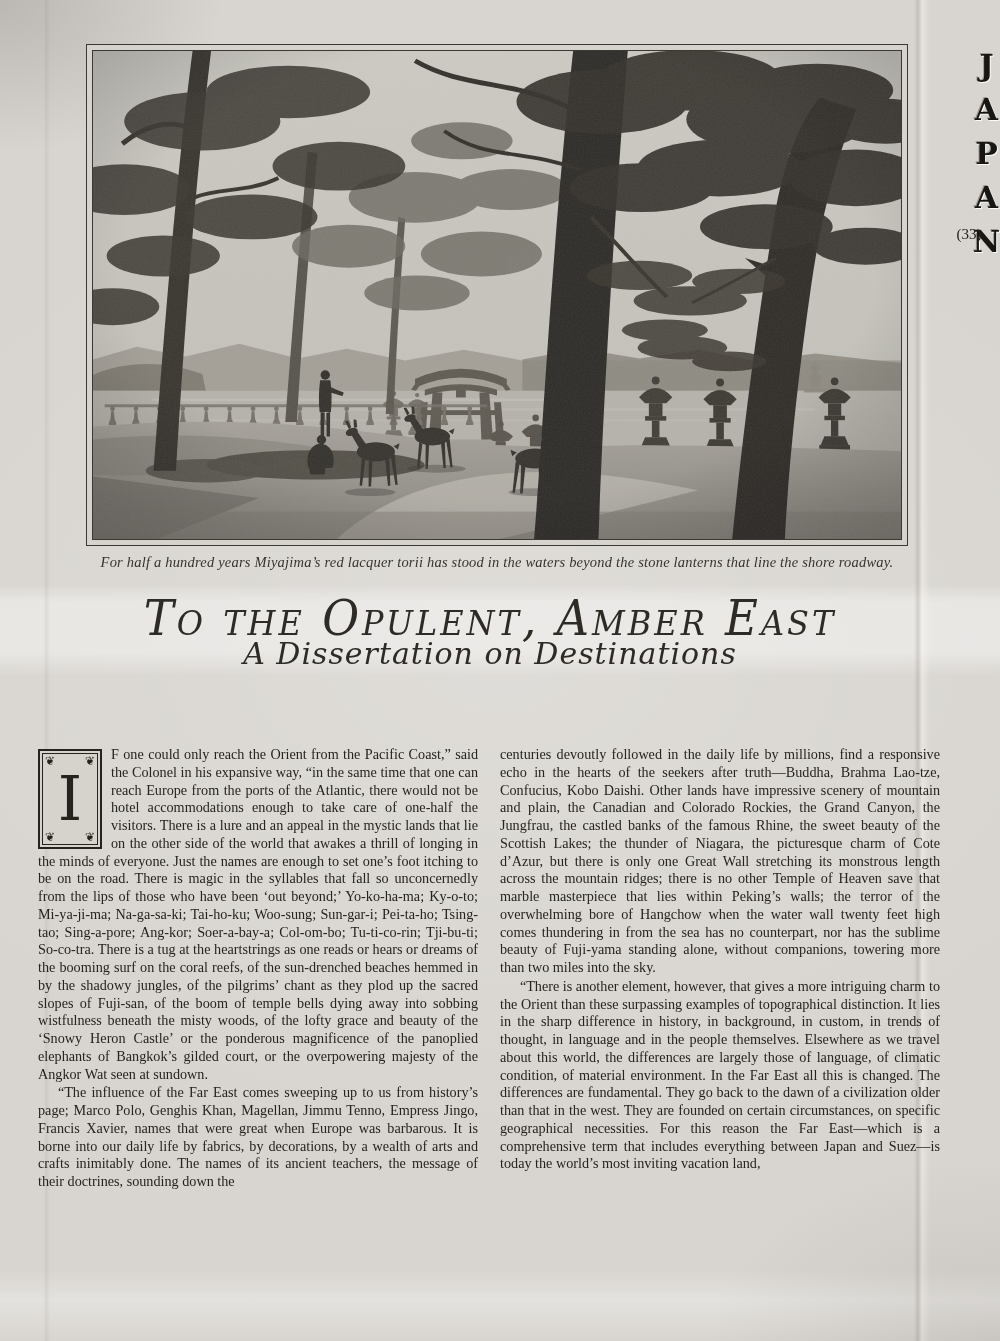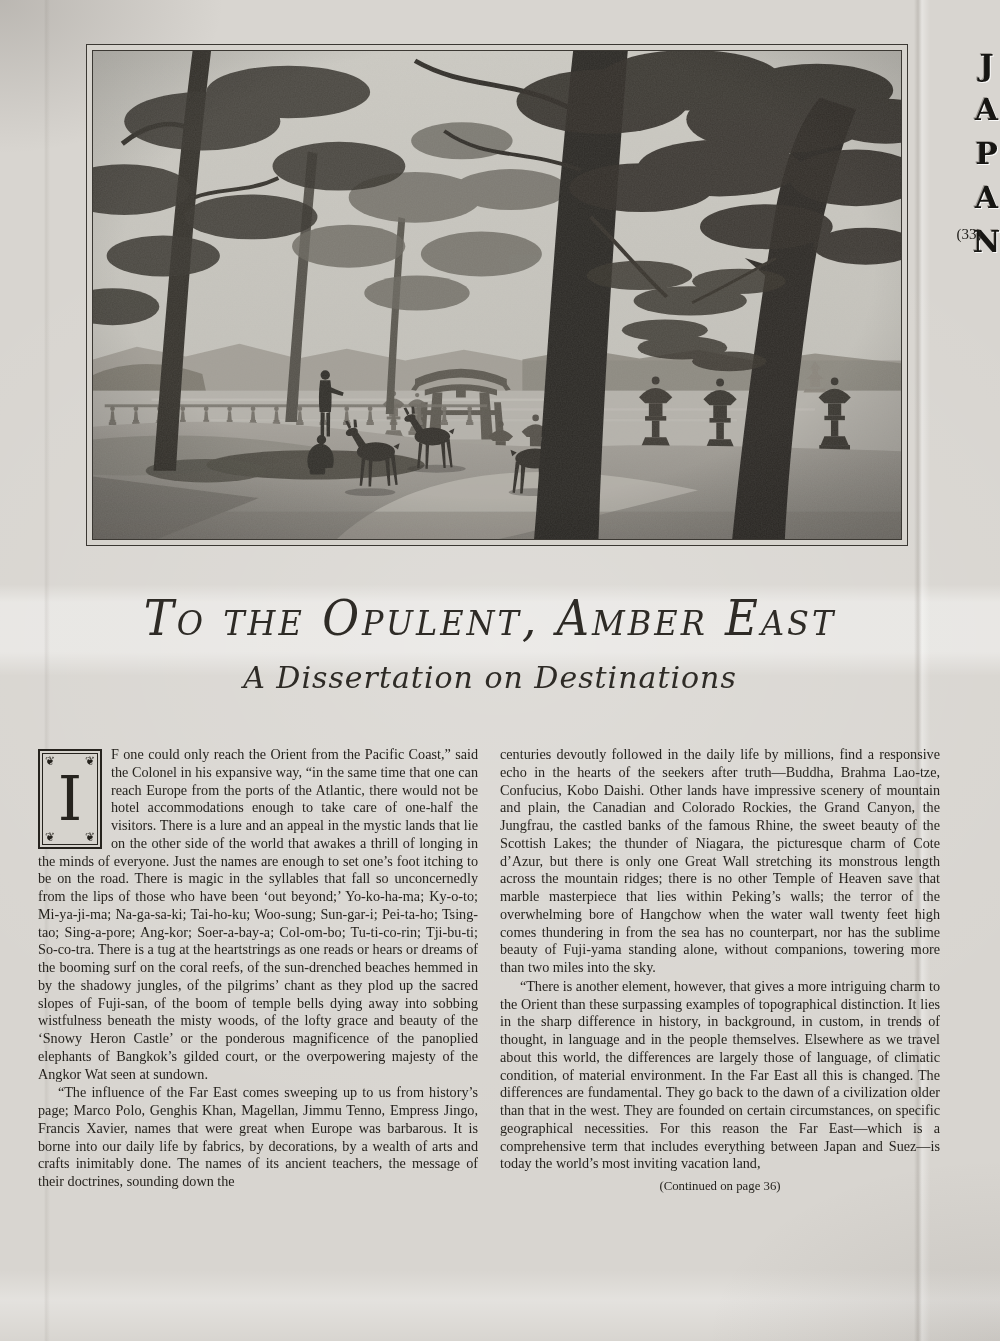--- a/index.html
+++ b/index.html
@@ -19,21 +19,21 @@
   .photo-frame{position:absolute;left:86px;top:44px;width:822px;height:502px;
     border:1px solid #3b3833;background:#d6d3cd;padding:5px;box-sizing:border-box;}
   .photo-inner{width:100%;height:100%;border:1px solid #3b3833;box-sizing:border-box;
     overflow:hidden;background:#c7c5bf;}
   .photo-inner svg{display:block;width:100%;height:100%;}
   .caption{position:absolute;left:86px;top:554px;width:822px;text-align:center;
     font-style:italic;font-size:14.5px;color:#36332d;letter-spacing:0.2px;}
   .title{position:absolute;left:40px;top:592px;width:900px;text-align:center;
     font-family:"DejaVu Serif", serif;font-style:italic;font-variant:small-caps;
     font-weight:400;font-size:45px;letter-spacing:3px;color:#2e2b26;transform:scaleY(1.06);}
-  .subtitle{position:absolute;left:40px;top:660px;width:900px;text-align:center;
+  .subtitle{position:absolute;left:40px;top:636px;width:900px;text-align:center;
     font-family:"DejaVu Serif", serif;font-style:italic;font-size:30px;color:#2e2b26;letter-spacing:1px;}
   .byline{position:absolute;left:40px;top:708px;width:900px;text-align:center;
     font-family:"DejaVu Serif", serif;font-style:italic;font-size:19px;color:#302d28;}
   .columns{position:absolute;left:38px;top:746px;width:902px;display:flex;gap:22px;}
   .col{width:440px;font-size:14.2px;line-height:1.25;text-align:justify;color:#26231e;}
   .col p{margin:0 0 1px 0;}
   .col p.indent{text-indent:1.4em;}
   .dropcap{float:left;width:60px;height:96px;margin:3px 9px 2px 0;position:relative;
     border:2px solid #26231e;background:#d6d3cd;display:flex;align-items:center;justify-content:center;}
   .dropcap::after{content:"";position:absolute;inset:2px;border:1px solid #26231e;pointer-events:none;}
@@ -276,40 +276,40 @@
               <ellipse cx="652" cy="318" rx="38" ry="10"></ellipse>
           </g>
         </g>
 
         <rect width="828" height="500" fill="url(#vig)"></rect>
         <rect width="828" height="500" filter="url(#grain)" opacity="0.5"></rect>
       </svg>
     </div>
   </div>
 
+  <div class="caption">For half a hundred years Miyajima’s red lacquer torii has stood in the waters beyond the stone lanterns that line the shore roadway.</div>
 
   <div class="title">To the Opulent, Amber East</div>
   <div class="subtitle">A Dissertation on Destinations</div>
 
   <div class="columns">
     <div class="col">
       <p>
         <span class="dropcap">
           <span class="orn tl">❦</span>
           <span class="orn tr">❦</span>
           <span class="orn bl">❦</span>
           <span class="orn br">❦</span>
           <span class="letter">I</span>
         </span><span>F one could only reach the Orient from the Pacific Coast,” said the Colonel in his expansive way, “in the same time that one can reach Europe from the ports of the Atlantic, there would not be hotel accommodations enough to take care of one-half the visitors.  There is a lure and an appeal in the mystic lands that lie on the other side of the world that awakes a thrill of longing in the minds of everyone.  Just the names are enough to set one’s foot itching to be on the road.  There is magic in the syllables that fall so unconcernedly from the lips of those who have been ‘out beyond;’ Yo-ko-ha-ma; Ky-o-to; Mi-ya-ji-ma; Na-ga-sa-ki; Tai-ho-ku; Woo-sung; Sun-gar-i; Pei-ta-ho; Tsing-tao; Sing-a-pore; Ang-kor; Soer-a-bay-a; Col-om-bo; Tu-ti-co-rin; Tji-bu-ti; So-co-tra.  There is a tug at the heartstrings as one reads or hears or dreams of the booming surf on the coral reefs, of the sun-drenched beaches hemmed in by the shadowy jungles, of the pilgrims’ chant as they plod up the sacred slopes of Fuji-san, of the boom of temple bells dying away into sobbing wistfulness beneath the misty woods, of the lofty grace and beauty of the ‘Snowy Heron Castle’ or the ponderous magnificence of the panoplied elephants of Bangkok’s gilded court, or the overpowering majesty of the Angkor Wat seen at sundown.</span>
       </p>
       <p class="indent">“The influence of the Far East comes sweeping up to us from history’s page; Marco Polo, Genghis Khan, Magellan, Jimmu Tenno, Empress Jingo, Francis Xavier, names that were great when Europe was barbarous.  It is borne into our daily life by fabrics, by decorations, by a wealth of arts and crafts inimitably done.  The names of its ancient teachers, the message of their doctrines, sounding down the</p>
     </div>
     <div class="col">
       <p>centuries devoutly followed in the daily life by millions, find a responsive echo in the hearts of the seekers after truth—Buddha, Brahma Lao-tze, Confucius, Kobo Daishi. Other lands have impressive scenery of mountain and plain, the Canadian and Colorado Rockies, the Grand Canyon, the Jungfrau, the castled banks of the famous Rhine, the sweet beauty of the Scottish Lakes; the thunder of Niagara, the picturesque charm of Cote d’Azur, but there is only one Great Wall stretching its monstrous length across the mountain ridges; there is no other Temple of Heaven save that marble masterpiece that lies within Peking’s walls; the terror of the overwhelming bore of Hangchow when the water wall twenty feet high comes thundering in from the sea has no counterpart, nor has the sublime beauty of Fuji-yama standing alone, without companions, towering more than two miles into the sky.</p>
       <p class="indent">“There is another element, however, that gives a more intriguing charm to the Orient than these surpassing examples of topographical distinction.  It lies in the sharp difference in history, in background, in custom, in trends of thought, in language and in the people themselves. Elsewhere as we travel about this world, the differences are largely those of language, of climatic condition, of material environment.  In the Far East all this is changed.  The differences are fundamental.  They go back to the dawn of a civilization older than that in the west.  They are founded on certain circumstances, on specific geographical necessities.  For this reason the Far East—which is a comprehensive term that includes everything between Japan and Suez—is today the world’s most inviting vacation land,</p>
-      <div class="continued">(Continued on page 36)</div>
     </div>
   </div>
 
   <div class="edge-title">JAPAN</div>
   <div class="page-number">(33)</div>
 
 </div>
 
 </body></html>

